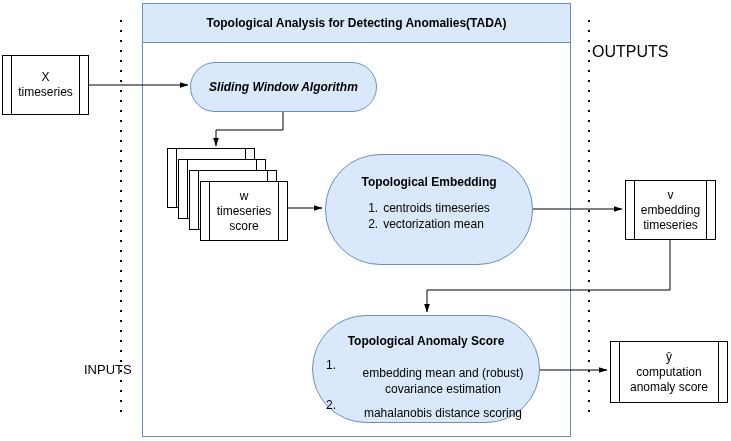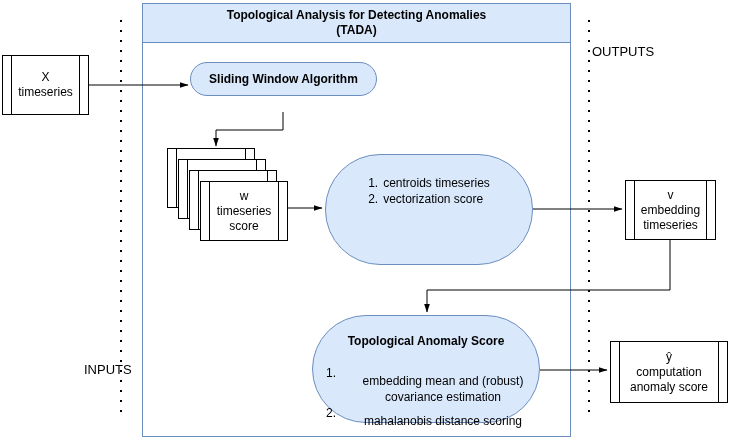--- a/index.html
+++ b/index.html
@@ -10,21 +10,21 @@
   }
   .abs{position:absolute;}
   
   .frame{
     left:142px;top:3px;width:429px;height:434px;
     border:1px solid #6c8ebf;background:#fff;box-sizing:border-box;
   }
   .frame-title{
     position:absolute;left:0;top:0;right:0;height:38px;
     background:#dae8fc;border-bottom:1px solid #6c8ebf;
-    display:flex;flex-direction:column;align-items:center;justify-content:center;
+    display:flex;flex-direction:row;align-items:center;justify-content:center;
     font-weight:bold;line-height:15px;text-align:center;
   }
   
   .proc{
     position:absolute;background:#fff;border:1px solid #000;box-sizing:border-box;
   }
   .proc .bar-l{position:absolute;top:0;bottom:0;left:8px;width:0;border-left:1px solid #000;}
   .proc .bar-r{position:absolute;top:0;bottom:0;right:8px;width:0;border-right:1px solid #000;}
   .proc .content{
     position:absolute;left:9px;right:9px;top:0;bottom:0;
@@ -72,32 +72,32 @@
 
   <polyline points="89,85 188,85" fill="none" stroke="#000" stroke-width="1" marker-end="url(#arrow)"></polyline>
   <polyline points="283,112 283,130 216,130 216,146" fill="none" stroke="#000" stroke-width="1" marker-end="url(#arrow)"></polyline>
   <polyline points="288,208 322,208" fill="none" stroke="#000" stroke-width="1" marker-end="url(#arrow)"></polyline>
   <polyline points="533,209 622,209" fill="none" stroke="#000" stroke-width="1" marker-end="url(#arrow)"></polyline>
   <polyline points="670,240 670,290 427,290 427,312" fill="none" stroke="#000" stroke-width="1" marker-end="url(#arrow)"></polyline>
   <polyline points="540,370 607,370" fill="none" stroke="#000" stroke-width="1" marker-end="url(#arrow)"></polyline>
 </svg>
 
 <div class="abs side-label" style="left:72px;top:362px;font-size:13px;margin-left:12px;">INPUTS</div>
-<div class="abs side-label" style="left:592px;top:44px;font-size:13px;">OUTPUTS</div>
+<div class="abs side-label" style="left:592px;top:44px;font-size:16px;">OUTPUTS</div>
 
 <div class="proc" style="left:2px;top:55px;width:87px;height:60px;">
   <div class="bar-l"></div>
   <div class="bar-r"></div>
   <div class="content">
     <div>X</div>
     <div>timeseries</div>
   </div>
 </div>
 
-<div class="blue-node pill" style="left:190px;top:62px;width:187px;height:34px;">
+<div class="blue-node pill" style="left:190px;top:62px;width:187px;height:50px;font-style:italic;">
   <span>Sliding Window Algorithm</span>
 </div>
 
 <div class="proc" style="left:167px;top:148px;width:88px;height:60px;">
   <div class="bar-l"></div>
   <div class="bar-r"></div>
 </div>
 <div class="proc" style="left:178px;top:159px;width:88px;height:60px;">
   <div class="bar-l"></div>
   <div class="bar-r"></div>
@@ -110,44 +110,45 @@
   <div class="bar-l"></div>
   <div class="bar-r"></div>
   <div class="content">
     <div>w</div>
     <div>timeseries</div>
     <div>score</div>
   </div>
 </div>
 
 <div class="blue-node stadium" style="left:325px;top:154px;width:208px;height:111px;border-radius:55px;">
+  <div class="node-title">Topological Embedding</div>
   <div class="olist">
     <div class="row">
       <span>1.</span>
       <span>centroids timeseries</span>
     </div>
     <div class="row">
       <span>2.</span>
-      <span>vectorization score</span>
+      <span>vectorization mean</span>
     </div>
   </div>
 </div>
 
 <div class="proc" style="left:625px;top:180px;width:91px;height:60px;">
   <div class="bar-l"></div>
   <div class="bar-r"></div>
   <div class="content">
     <div>v</div>
     <div>embedding</div>
     <div>timeseries</div>
   </div>
 </div>
 
 <div class="blue-node stadium" style="left:312px;top:315px;width:228px;height:108px;border-radius:54px;padding-top:18px;">
-  <div class="node-title" style="margin-bottom:16px;">Topological Anomaly Score</div>
+  <div class="node-title" style="margin-bottom:8px;">Topological Anomaly Score</div>
   <div class="nlist">
     <div class="row">
       <span class="num">1.</span>
       <span class="txt">embedding mean and (robust) covariance estimation</span>
     </div>
     <div class="row">
       <span class="num">2.</span>
       <span class="txt">mahalanobis distance scoring</span>
     </div>
   </div>

